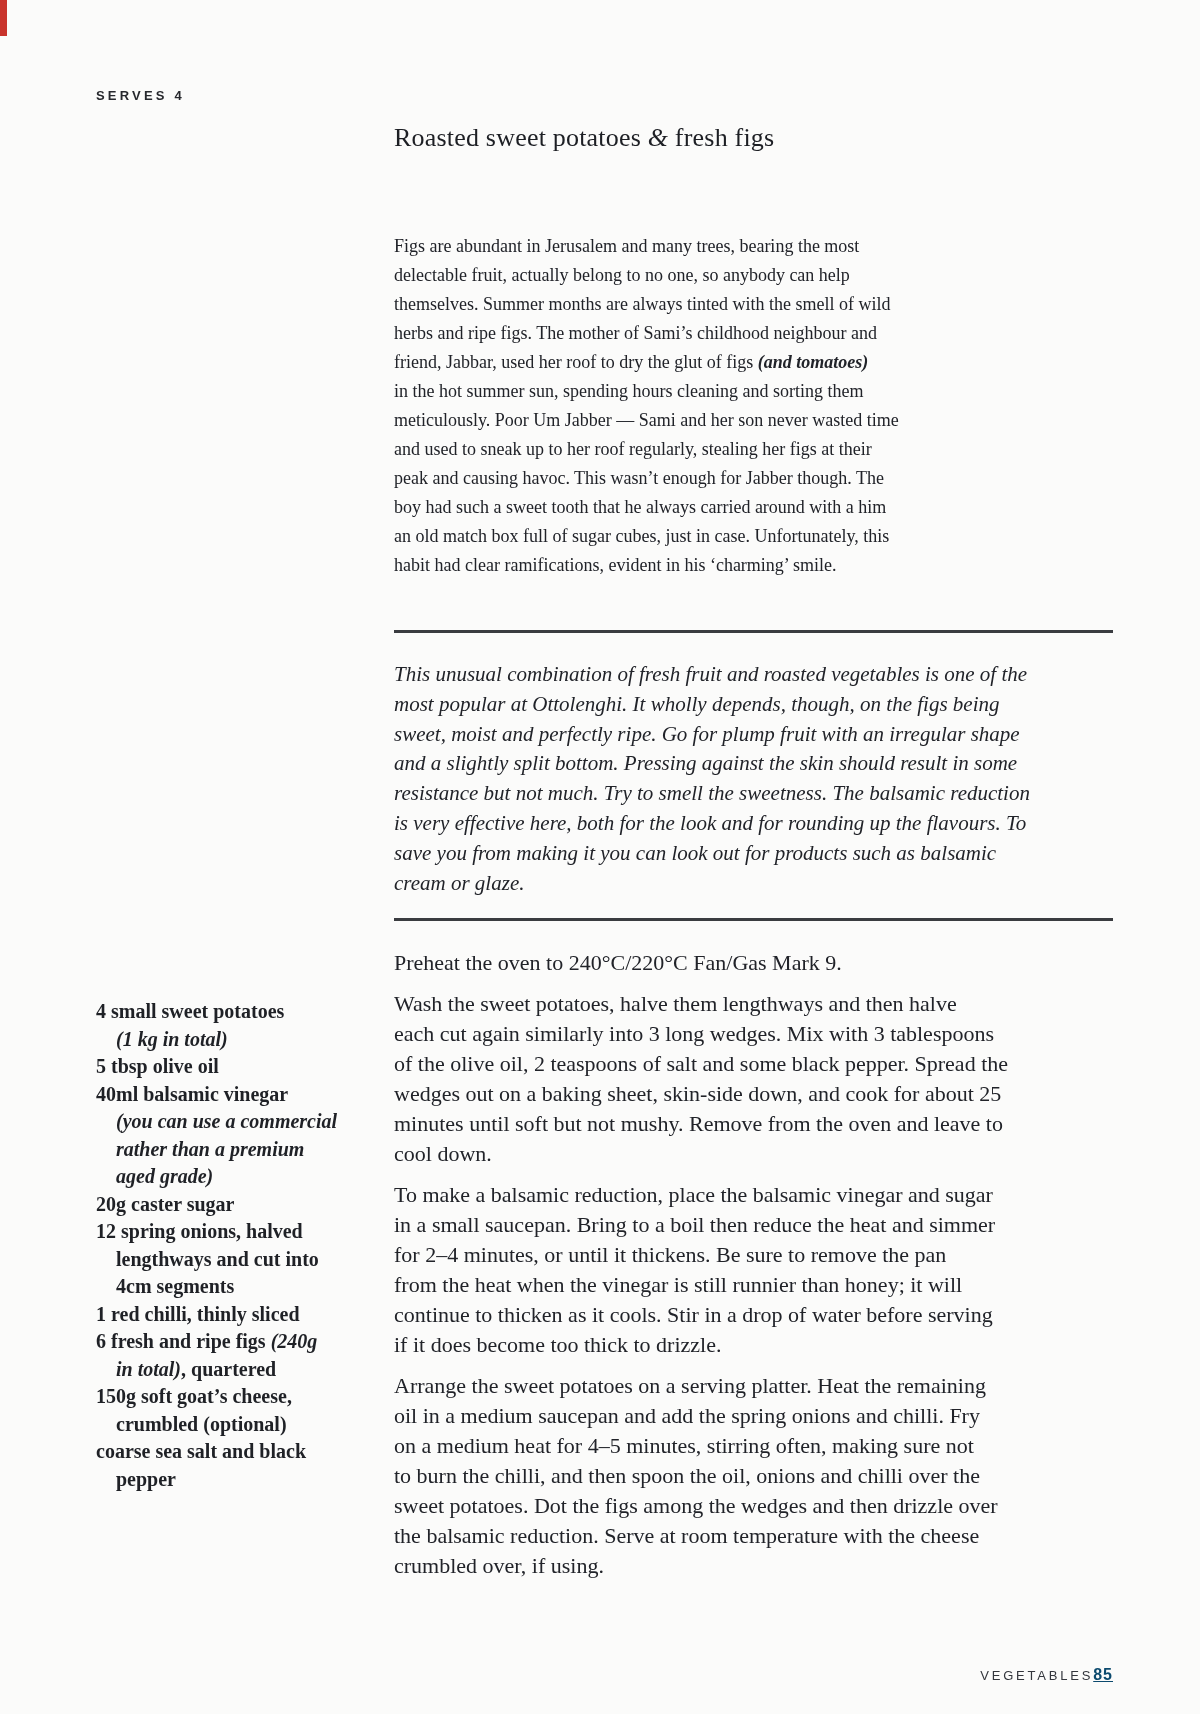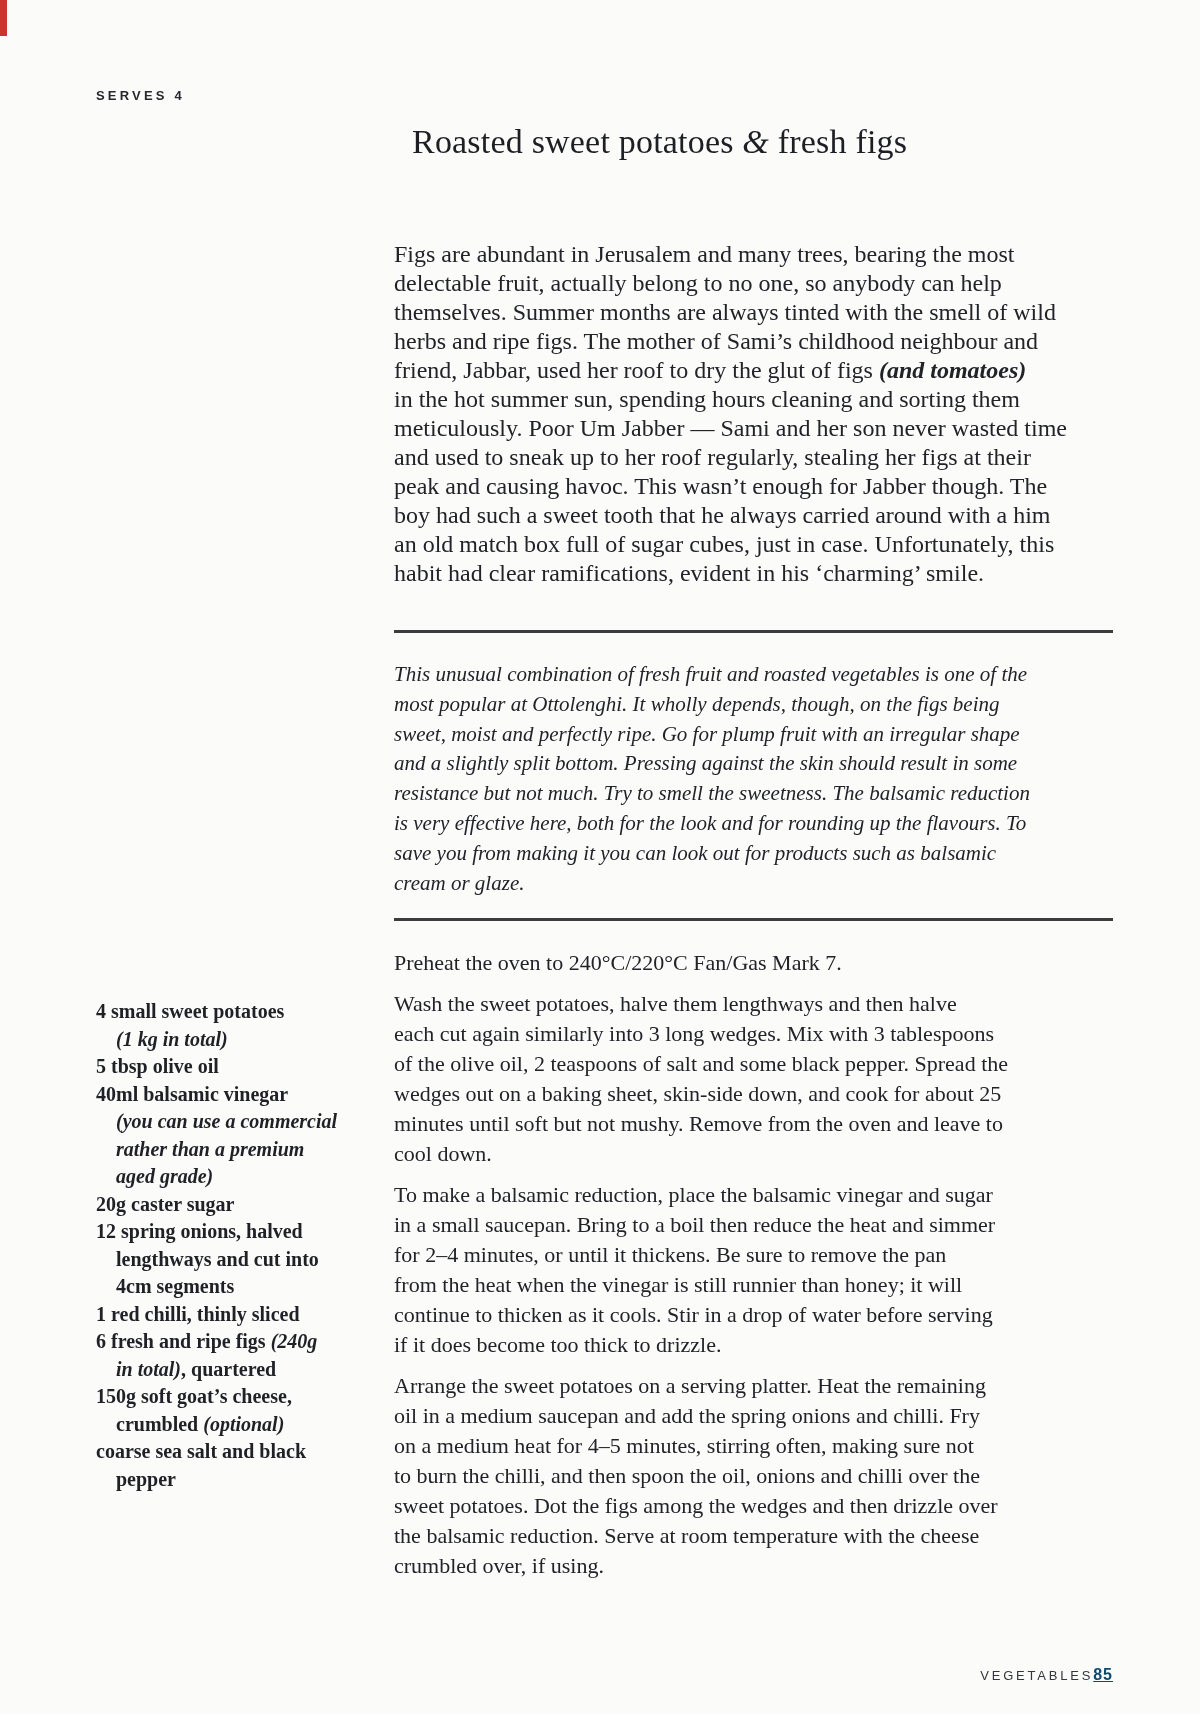--- a/index.html
+++ b/index.html
@@ -20,31 +20,31 @@
     width: 7px; height: 36px;
     background: #c9342c;
   }
   .serves {
     position: absolute; left: 96px; top: 88px;
     font-family: "Liberation Sans", sans-serif;
     font-size: 13px; font-weight: bold;
     letter-spacing: 3.2px; color: #26282d;
   }
   .title {
-    position: absolute; left: 412px; top: 80px;
-    font-size: 34px; font-weight: normal;
+    position: absolute; left: 394px; top: 80px;
+    font-size: 26px; font-weight: normal;
     color: #1d1f24; letter-spacing: 0.2px;
     white-space: pre;
     margin-top: 43px;
   }
   .title .amp { font-style: italic; }
   .intro {
-    position: absolute; left: 394px; top: 240px;
+    position: absolute; left: 394px; top: 232px;
     width: 730px;
-    font-size: 24px; line-height: 29px;
+    font-size: 18px; line-height: 29px;
     white-space: pre; color: #212329;
   }
   .rule {
     position: absolute; left: 394px;
     width: 719px; height: 3px;
     background: #3a3c40;
   }
   .rule-1 { top: 630px; }
   .rule-2 { top: 918px; }
   .note {
@@ -129,26 +129,26 @@
     rather than a premium
     aged grade)
 </span><span style="font-weight: bold;">20g caster sugar
 12 spring onions, halved
     lengthways and cut into
     4cm segments
 1 red chilli, thinly sliced
 6 fresh and ripe figs </span><span style="font-style: italic;">(240g
     in total)</span><span style="font-weight: bold;">, quartered
 150g soft goat’s cheese,
-    crumbled </span><span style="font-style: italic;">(optional)</span><span style="font-weight: bold;">
+    crumbled </span><span style="">(optional)</span><span style="font-weight: bold;">
 coarse sea salt and black
     pepper</span></div>
 
   <div class="method">
-    <p>Preheat the oven to 240°C/220°C Fan/Gas Mark 7.</p>
+    <p>Preheat the oven to 240°C/220°C Fan/Gas Mark 9.</p>
     <p>Wash the sweet potatoes, halve them lengthways and then halve
 each cut again similarly into 3 long wedges. Mix with 3 tablespoons
 of the olive oil, 2 teaspoons of salt and some black pepper. Spread the
 wedges out on a baking sheet, skin-side down, and cook for about 25
 minutes until soft but not mushy. Remove from the oven and leave to
 cool down.</p>
     <p>To make a balsamic reduction, place the balsamic vinegar and sugar
 in a small saucepan. Bring to a boil then reduce the heat and simmer
 for 2–4 minutes, or until it thickens. Be sure to remove the pan
 from the heat when the vinegar is still runnier than honey; it will

